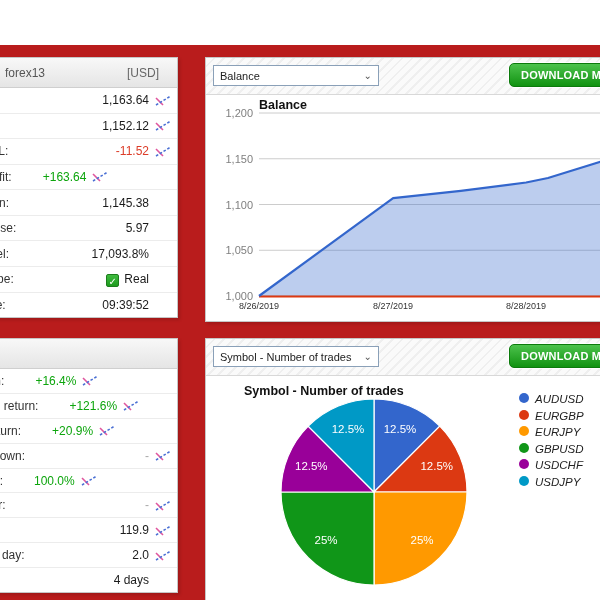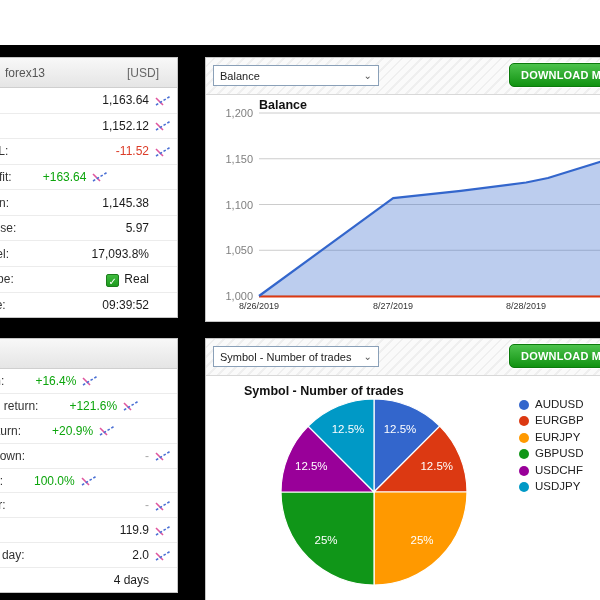--- a/index.html
+++ b/index.html
@@ -18,21 +18,21 @@
     border-radius:4px 4px 0 0;box-sizing:border-box;white-space:nowrap;cursor:default;
   }
   .tab-sliver{width:26px;margin-left:-24px;padding:0;}
   
   .toolbar{
     height:21px;display:flex;align-items:center;padding-left:2px;font-size:11px;color:#222;
     background:linear-gradient(#eaf1fa,#ccdbef);border-bottom:1px solid #b9cce2;box-sizing:border-box;
   }
   .toolbtn{display:flex;align-items:center;gap:4px;padding:0 5px;height:100%;}
   
-  .content{position:absolute;top:45px;left:0;right:0;bottom:0;background:#000000;}
+  .content{position:absolute;top:45px;left:0;right:0;bottom:0;background:#b91c1c;}
   .panel{
     position:absolute;background:#fff;border:1px solid #c6c6c6;
     box-shadow:2px 2px 3px rgba(0,0,0,0.14);box-sizing:border-box;
   }
   
   .panel-acct{left:-68px;top:12px;width:246px;height:261px;}
   .panel-stats{left:-68px;top:293px;width:246px;height:255px;}
   .lp-header{
     height:30px;display:flex;align-items:center;font-size:12px;color:#555;
     background:linear-gradient(#f8f8f8,#e5e5e5);border-bottom:1px solid #cfcfcf;box-sizing:border-box;
@@ -72,21 +72,21 @@
     padding:0 0 0 11px;text-align:left;font-family:inherit;
     background:linear-gradient(#4cc24c,#119211);border:1px solid #0c7a0c;border-radius:5px;
     box-shadow:0 0 0 1px rgba(255,255,255,0.85);
     color:#fff;font-weight:bold;font-size:11px;letter-spacing:0.2px;white-space:nowrap;cursor:pointer;
   }
   .chart-body{position:relative;height:calc(100% - 37px);background:#fff;overflow:hidden;}
   .chart-title{position:absolute;font-weight:bold;font-size:12.5px;color:#111;white-space:nowrap;}
   .pie-title{left:38px;top:8px;}
   svg{display:block;}
   .legend{position:absolute;left:313px;top:17px;list-style:none;margin:0;padding:0;}
-  .legend li{display:flex;align-items:flex-end;height:16.5px;font-size:11.5px;color:#222;white-space:nowrap;}
+  .legend li{display:flex;align-items:flex-start;height:16.5px;font-size:11.5px;color:#222;white-space:nowrap;font-style:italic;}
   .legend .dot{width:10px;height:10px;border-radius:50%;margin-right:6px;flex:0 0 auto;}
 </style>
 </head>
 <body>
 
 <div class="screen">
 
 
 
   <div class="content">

